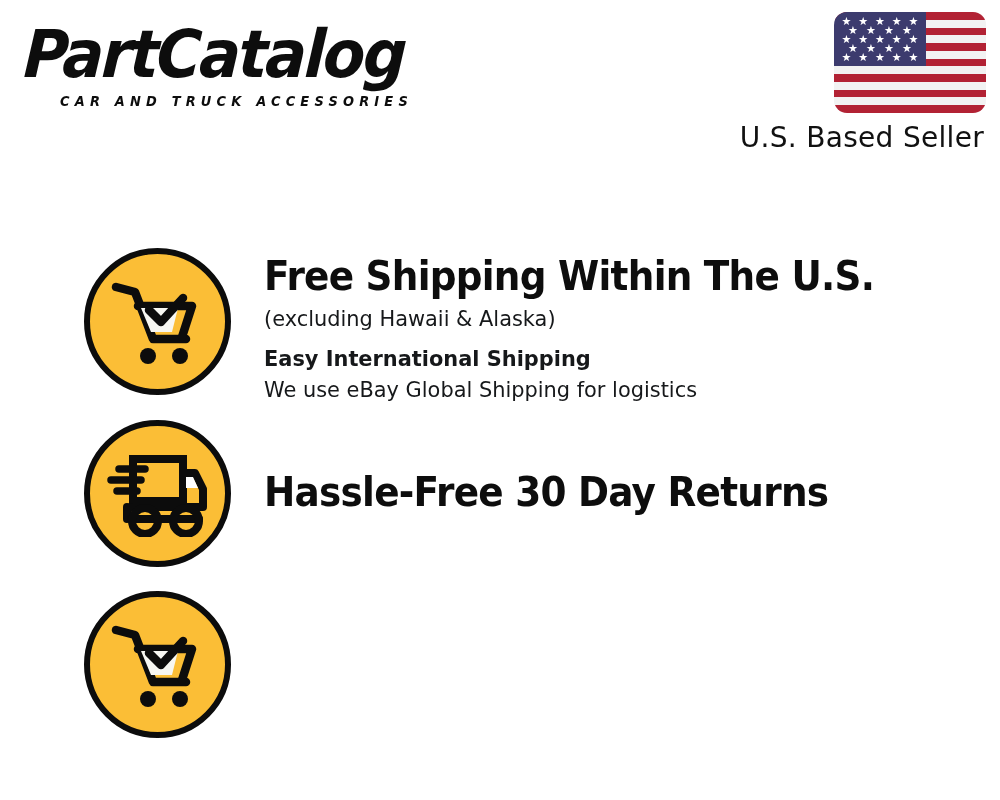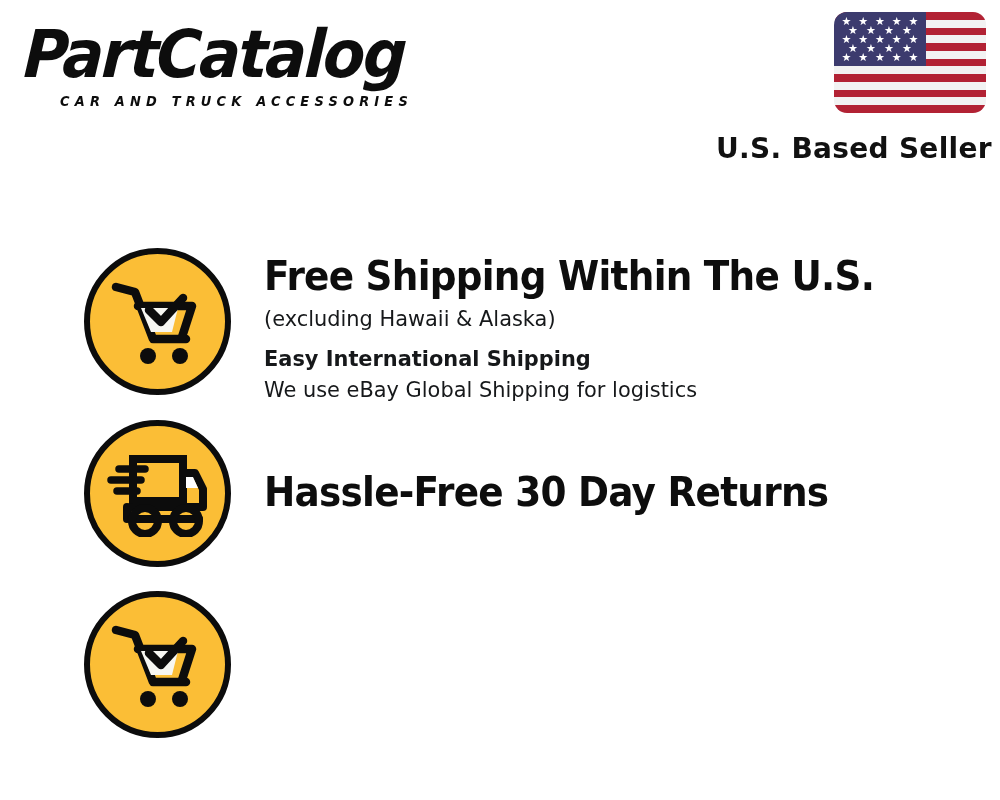--- a/index.html
+++ b/index.html
@@ -102,27 +102,27 @@
     align-items: center;
   }
   .star-row.offset { padding: 0 6px; }
   .star {
     color: #ffffff;
     font-size: 11px;
     line-height: 9px;
   }
   #seller-label {
     font-family: "DejaVu Sans", sans-serif;
-    font-weight: bold;
+    font-weight: normal;
     font-size: 28px;
     line-height: 34px;
     color: #111111;
     letter-spacing: 0.3px;
     white-space: nowrap;
-    margin-top: 19px;
+    margin-top: 8px;
     text-align: right;
     padding-right: 2px;
   }
 
   
   .feature-row {
     position: absolute;
     left: 15px;
     width: 1000px;
     display: flex;

